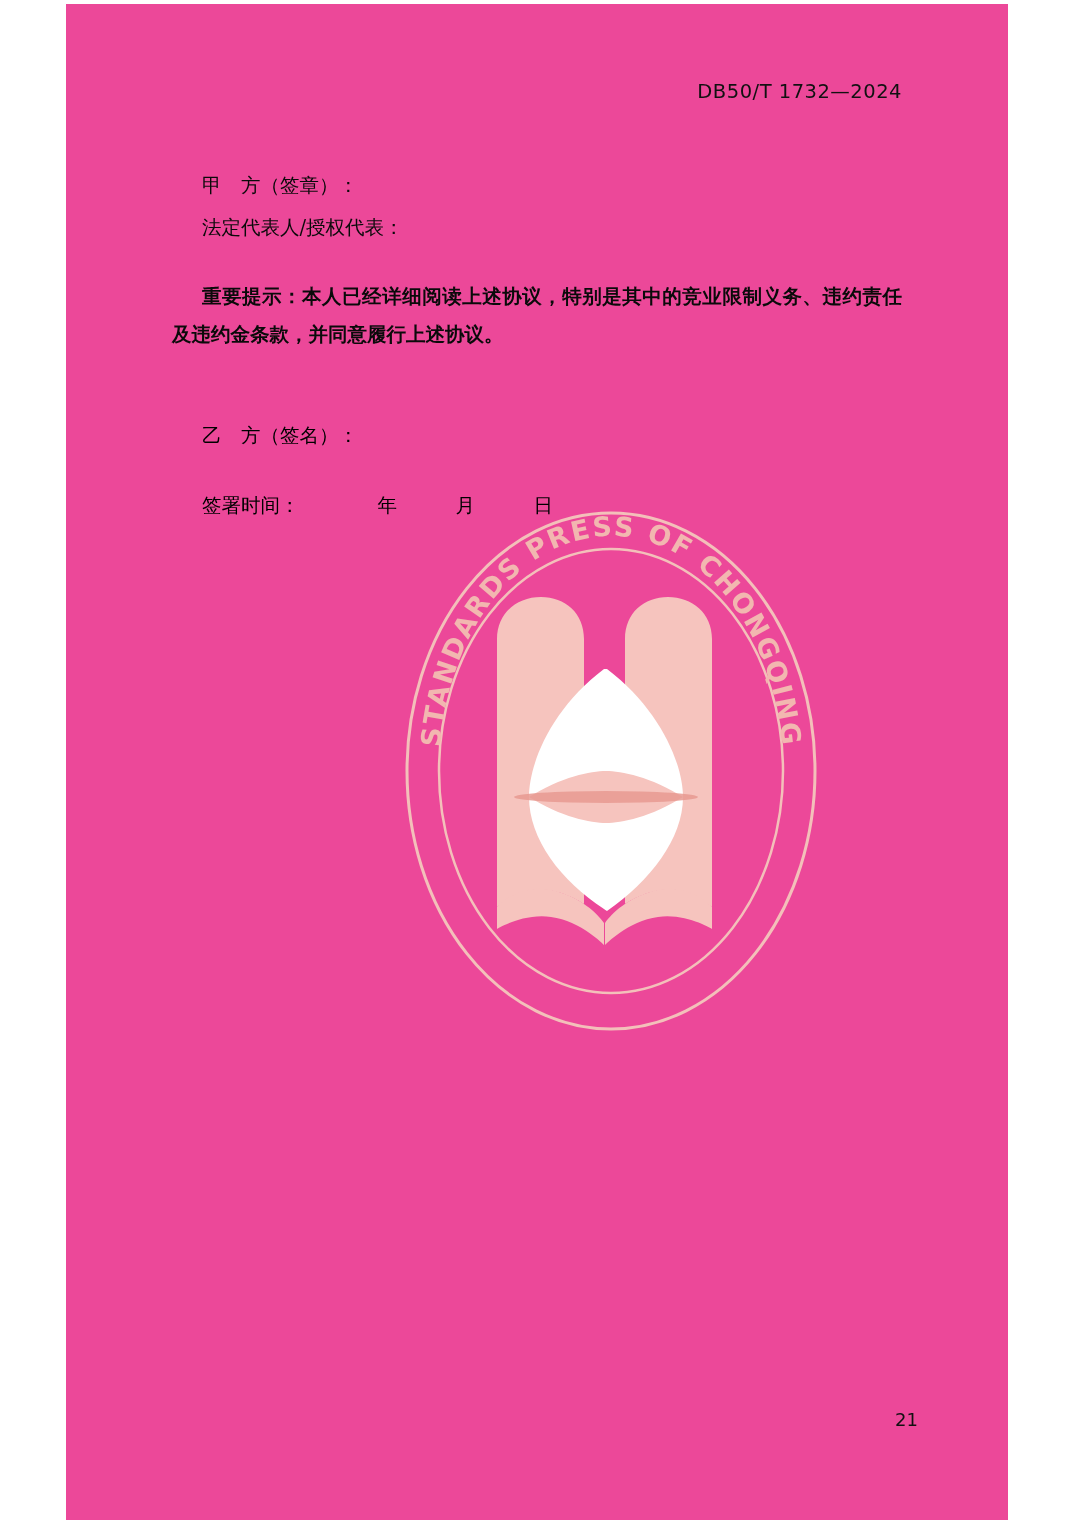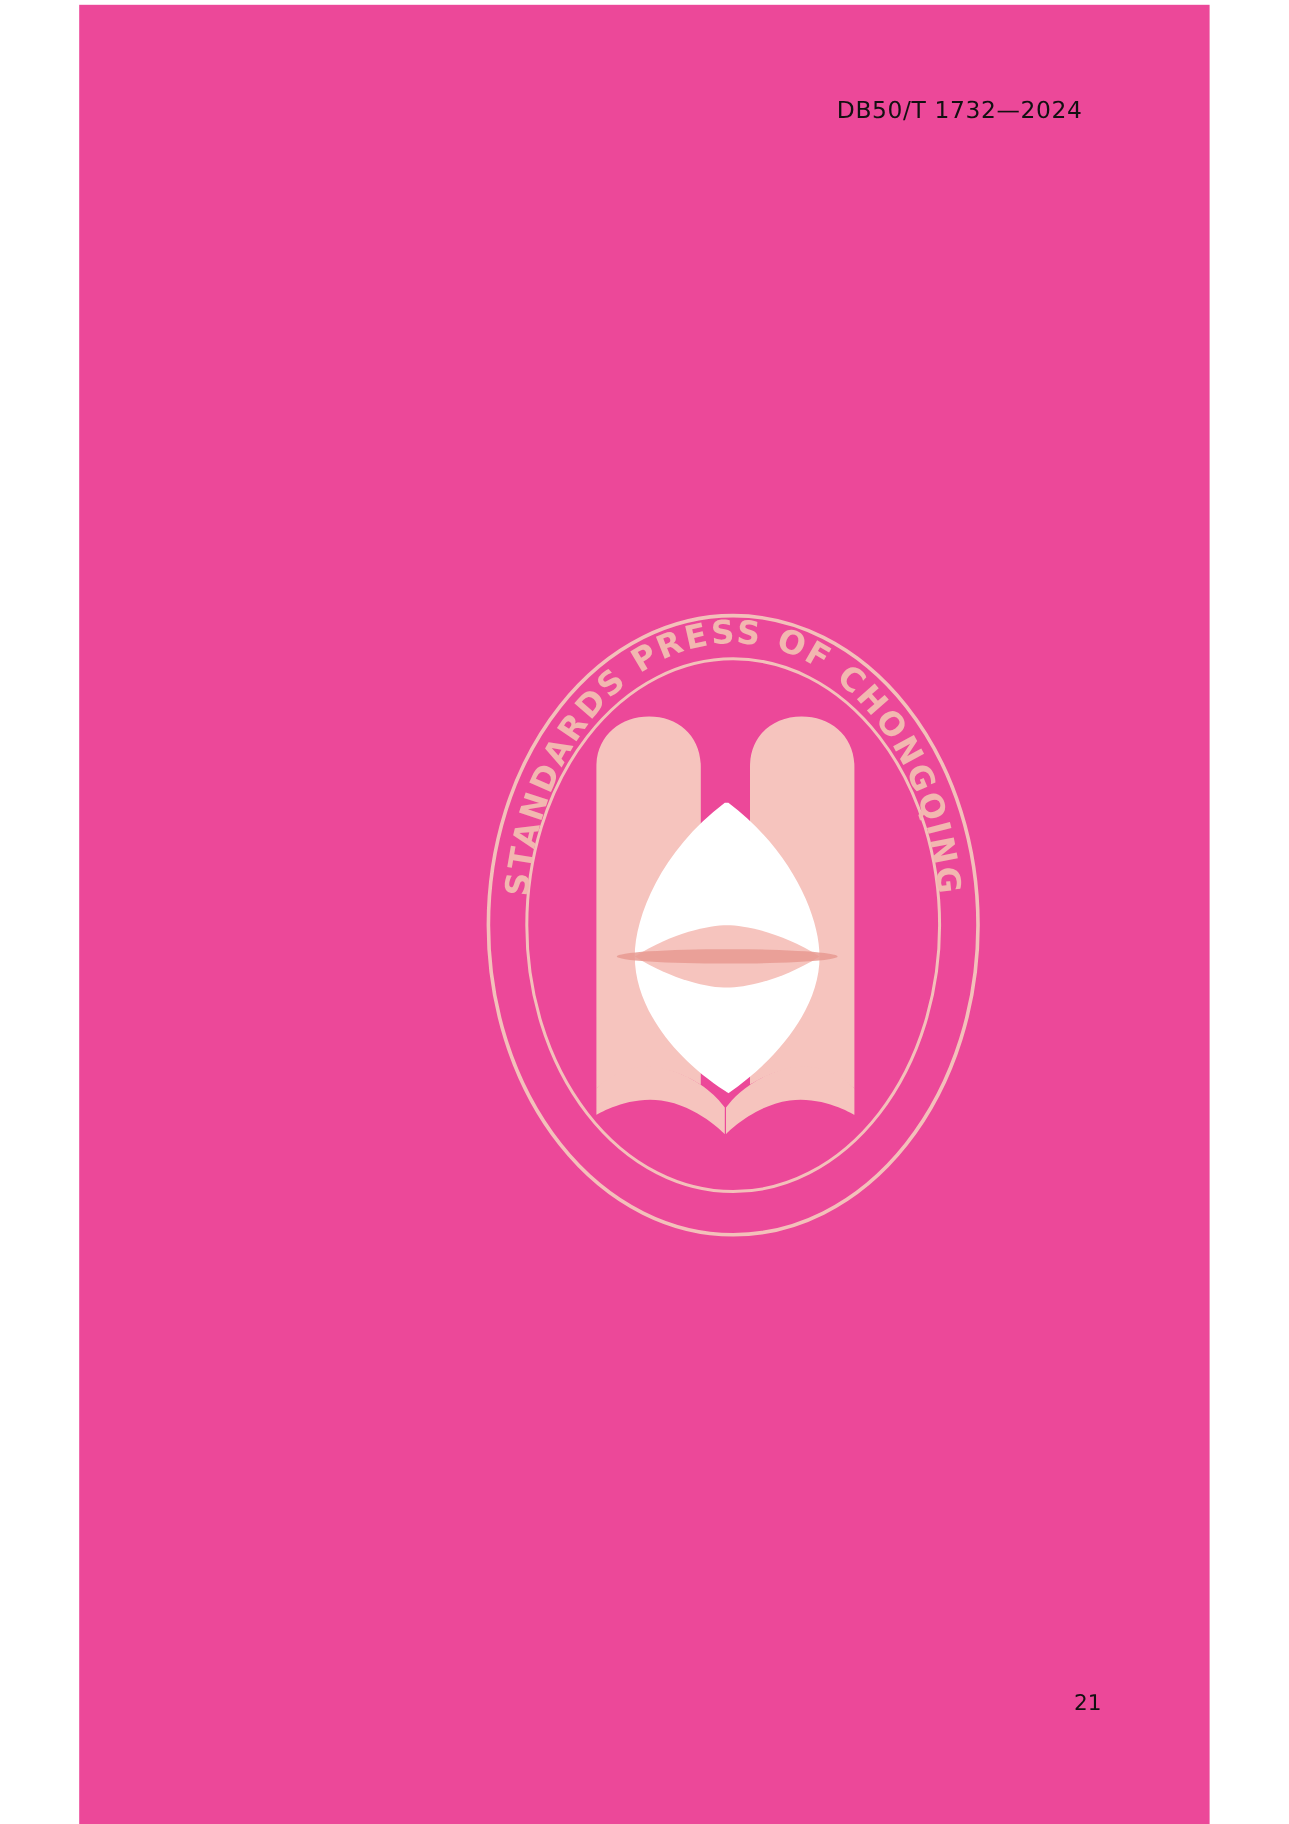--- a/index.html
+++ b/index.html
@@ -92,20 +92,41 @@
     color: #111111;
   }
 </style>
 </head>
 <body>
 
 <div class="page">
 
   <div class="header">DB50/T 1732—2024</div>
 
+  <div class="content">
+
+    <div class="line indent">甲　方（签章）：</div>
+
+    <div class="gap-a"></div>
+
+    <div class="line indent">法定代表人/授权代表：</div>
+
+    <div class="gap-a"></div>
+
+    <p class="para"><span>重要提示：</span><span>本人已经详细阅读上述协议，特别是其中的竞业限制义务、违约责任及违约金条款，并同意履行上述协议。</span></p>
+
+    <div class="gap-b"></div>
+
+    <div class="sig-line">乙　方（签名）：</div>
+
+    <div class="gap-c"></div>
+
+    <div class="sig-line">签署时间：　　　　年　　　月　　　日</div>
+
+  </div>
 
   <div class="stamp">
     <svg width="420" height="525" viewBox="0 0 420 525" xmlns="http://www.w3.org/2000/svg">
       <defs>
         <path id="arcTextPath" d="M 38,262 A 172,235 0 1 1 382,262" fill="none"></path>
       </defs>
 
       <ellipse cx="210" cy="262" rx="204" ry="258" fill="none" stroke="#f3c0ba" stroke-width="3"></ellipse>
       <ellipse cx="210" cy="262" rx="172" ry="222" fill="none" stroke="#f3c0ba" stroke-width="2.5"></ellipse>
 

